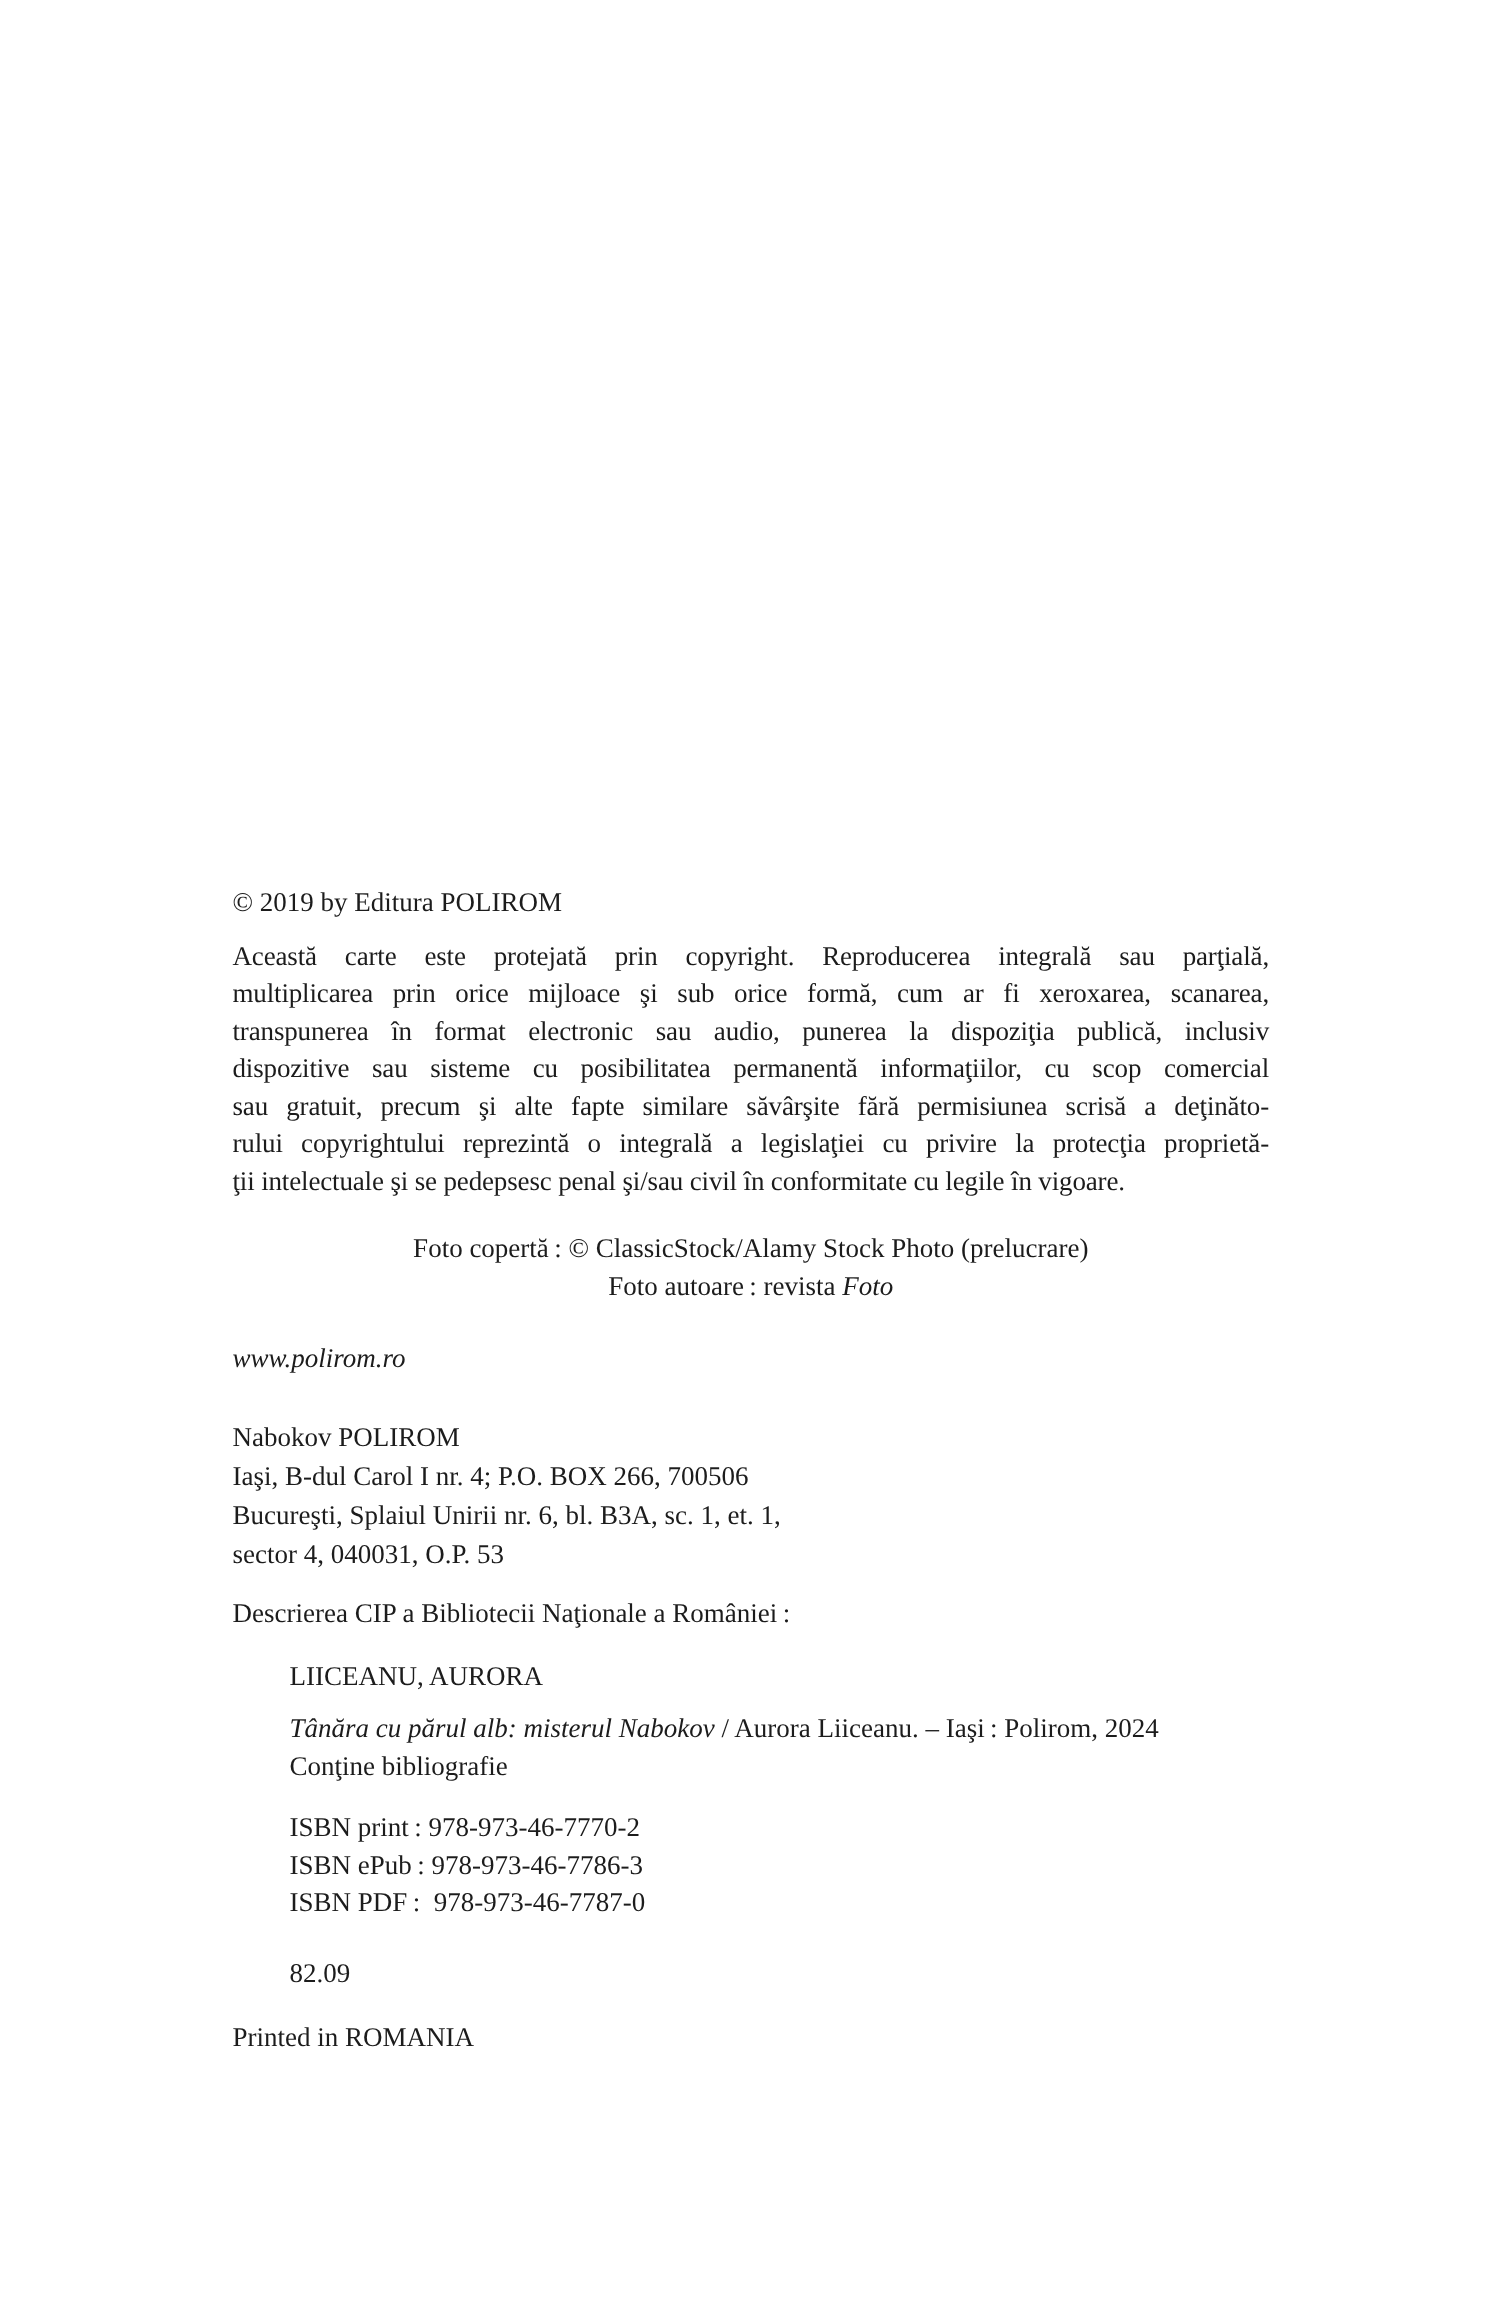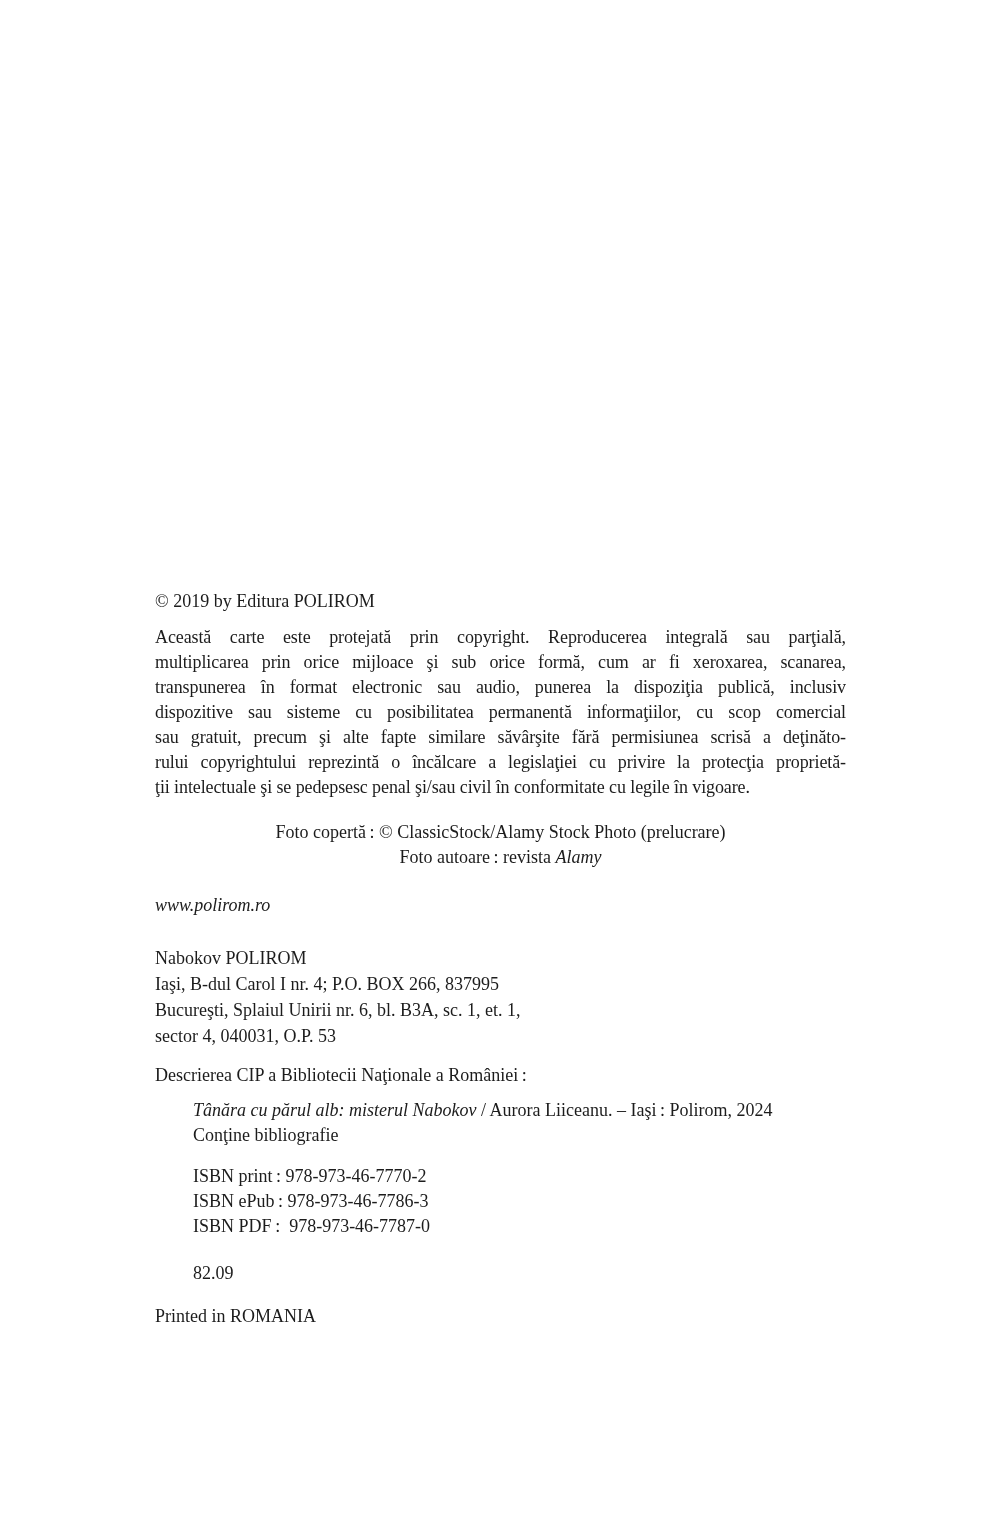--- a/index.html
+++ b/index.html
@@ -47,40 +47,41 @@
 <div class="page">
 
   <div class="copyright-line">© 2019 by Editura POLIROM</div>
 
   <div class="copyright-paragraph">
     <div class="para-line">Această carte este protejată prin copyright. Reproducerea integrală sau parţială,</div>
     <div class="para-line">multiplicarea prin orice mijloace şi sub orice formă, cum ar fi xeroxarea, scanarea,</div>
     <div class="para-line">transpunerea în format electronic sau audio, punerea la dispoziţia publică, inclusiv</div>
     <div class="para-line">dispozitive sau sisteme cu posibilitatea permanentă informaţiilor, cu scop comercial</div>
     <div class="para-line">sau gratuit, precum şi alte fapte similare săvârşite fără permisiunea scrisă a deţinăto-</div>
-    <div class="para-line">rului copyrightului reprezintă o încălcare a legislaţiei cu privire la protecţia proprietă-</div>
+    <div class="para-line">rului copyrightului reprezintă o integrală a legislaţiei cu privire la protecţia proprietă-</div>
     <div class="para-line last">ţii intelectuale şi se pedepsesc penal şi/sau civil în conformitate cu legile în vigoare.</div>
   </div>
 
   <div class="photo-credits">
     <div>Foto copertă : © ClassicStock/Alamy Stock Photo (prelucrare)</div>
-    <div><span>Foto autoare : revista </span><span class="italic">Alamy</span></div>
+    <div><span>Foto autoare : revista </span><span class="italic">Foto</span></div>
   </div>
 
   <div class="website">www.polirom.ro</div>
 
   <div class="publisher">
     <div>Nabokov POLIROM</div>
-    <div>Iaşi, B-dul Carol I nr. 4; P.O. BOX 266, 837995</div>
+    <div>Iaşi, B-dul Carol I nr. 4; P.O. BOX 266, 700506</div>
     <div>Bucureşti, Splaiul Unirii nr. 6, bl. B3A, sc. 1, et. 1,</div>
     <div>sector 4, 040031, O.P. 53</div>
   </div>
 
   <div class="cip-heading">Descrierea CIP a Bibliotecii Naţionale a României :</div>
 
+  <div class="cip-author">LIICEANU, AURORA</div>
 
   <div class="cip-title-block">
     <div><span class="italic">Tânăra cu părul alb: misterul Nabokov</span><span> / Aurora Liiceanu. – Iaşi : Polirom, 2024</span></div>
     <div>Conţine bibliografie</div>
   </div>
 
   <div class="cip-isbn-block">
     <div class="isbn-line">ISBN print : 978-973-46-7770-2</div>
     <div class="isbn-line">ISBN ePub : 978-973-46-7786-3</div>
     <div class="isbn-line">ISBN PDF :  978-973-46-7787-0</div>

